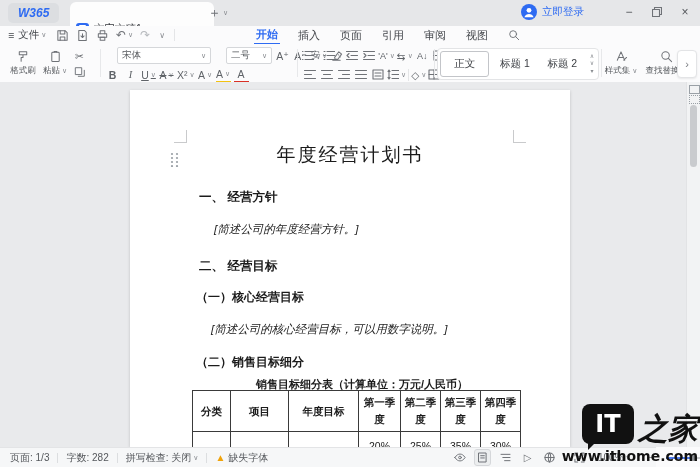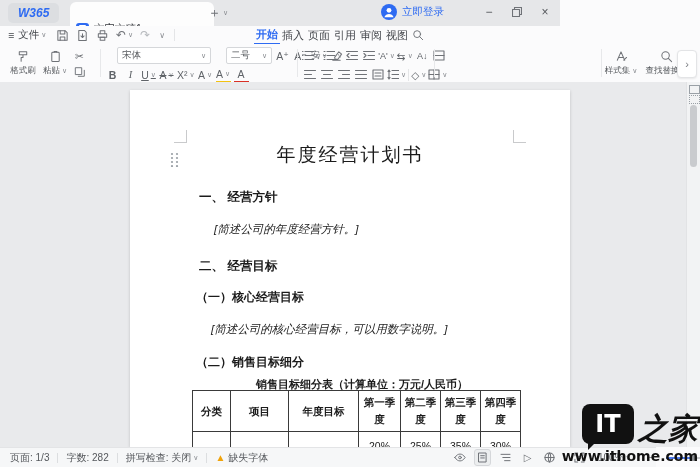--- a/index.html
+++ b/index.html
@@ -4,42 +4,42 @@
 <style>
   html,body{margin:0;padding:0;background:#d4d5d7;}
   #app{position:relative;width:700px;height:467px;background:#fbfbfc;overflow:hidden;
        font-family:"Liberation Sans","DejaVu Sans",sans-serif;color:#3a3d42;
        -webkit-font-smoothing:antialiased;}
   .abs{position:absolute;}
   .flex{display:flex;align-items:center;}
   .sv{stroke:#6f7277;fill:none;stroke-width:1.1;stroke-linecap:round;stroke-linejoin:round;}
   .chev{font-size:7px;color:#8a8d92;margin-left:2px;}
   
-  #titlebar{left:0;top:0;width:560px;height:26px;background:#e6e7e9;border-bottom:1px solid #dadbdd;}
+  #titlebar{left:0;top:0;width:700px;height:26px;background:#e6e7e9;border-bottom:1px solid #dadbdd;}
   #logo{left:8px;top:3px;height:20px;padding:0 10px;border-radius:5px;background:#dcdee1;
         color:#2e6bf2;font-weight:bold;font-style:italic;font-size:12px;display:flex;align-items:center;}
   #doc-tab{left:70px;top:2px;width:132px;height:22px;background:#fdfdfd;border-radius:6px;
            display:flex;align-items:center;padding:16px 6px;}
   #doc-tab .ticon{width:13px;height:13px;background:#2e6bf2;border-radius:3px;margin-right:5px;
            display:flex;align-items:center;justify-content:center;}
   #doc-tab .ticon i{display:block;width:7px;height:8px;background:#fff;border-radius:1px;}
   #doc-tab .ttl{font-size:10.5px;color:#33363b;flex:1;}
   #doc-tab .x{color:#9a9da2;font-size:11px;cursor:pointer;}
   #new-tab{left:208px;top:4px;font-size:13px;color:#6f7277;}
   #login{right:116px;top:4px;}
   #login .av{width:16px;height:16px;margin-right:5px;}
   #login .txt{color:#2e6bf2;font-size:10.5px;}
   .winbtn{width:14px;text-align:center;color:#55585c;font-size:12px;}
   
   #menurow{left:0;top:26px;width:700px;height:18px;background:#fbfbfc;}
   #file-menu{left:8px;top:0;height:18px;font-size:10.5px;color:#44474c;}
   .qicon{margin-right:7px;display:flex;align-items:center;color:#6f7277;font-size:11px;}
   #quick{left:56px;top:0;height:18px;}
   .vsep{width:1px;background:#e4e5e7;}
-  #main-tabs{left:254px;top:0;height:18px;font-size:11px;color:#44474c;}
+  #main-tabs{left:254px;top:0;height:18px;gap:16px;font-size:11px;color:#44474c;}
   .mtab{padding:0 2px;height:17px;display:flex;align-items:center;}
   .mtab.active{color:#2e6bf2;font-weight:bold;border-bottom:2px solid #2e6bf2;}
   
   #ribbon{left:0;top:44px;width:700px;height:38px;background:#fbfbfc;border-bottom:1px solid #dfe0e2;}
   .rsep{position:absolute;top:5px;height:28px;width:1px;background:#e7e8ea;}
   .big{display:flex;flex-direction:column;align-items:center;justify-content:center;width:30px;height:34px;}
   .big .lbl{font-size:8.5px;color:#55585c;margin-top:2px;white-space:nowrap;}
   .rrow{display:flex;align-items:center;height:17px;gap:3px;}
   .ric{min-width:15px;height:15px;display:flex;align-items:center;justify-content:center;
        font-size:10.5px;color:#5f6368;white-space:nowrap;}
@@ -319,20 +319,30 @@
             <svg width="12" height="11" viewBox="0 0 12 11">
               <rect class="sv" x="1" y="1" width="10" height="9"></rect>
               <path class="sv" d="M6 1v9M1 5.5h10"></path>
             </svg>
             <span class="chev">∨</span>
           </span>
       </div>
     </div>
     <div class="rsep" style="left:434px;"></div>
 
+    <div id="stylebox" class="abs">
+      <div class="styl sel">正文</div>
+      <div class="styl">标题 1</div>
+      <div class="styl">标题 2</div>
+      <div id="styarrows">
+          <span>∧</span>
+          <span>∨</span>
+          <span>▾</span>
+        </div>
+    </div>
     <div class="rsep" style="left:601px;"></div>
 
     <div class="abs flex" style="left:604px;top:2px;gap:6px;">
       <div class="big" style="width:34px;">
         <svg width="14" height="13" viewBox="0 0 14 14">
             <path class="sv" d="M3 11L7 2l4 9M4.5 8h5"></path>
             <path class="sv" d="M10 11l3-3"></path>
           </svg>
         <span class="lbl"><span>样式集</span><span class="chev">∨</span></span>
       </div>

